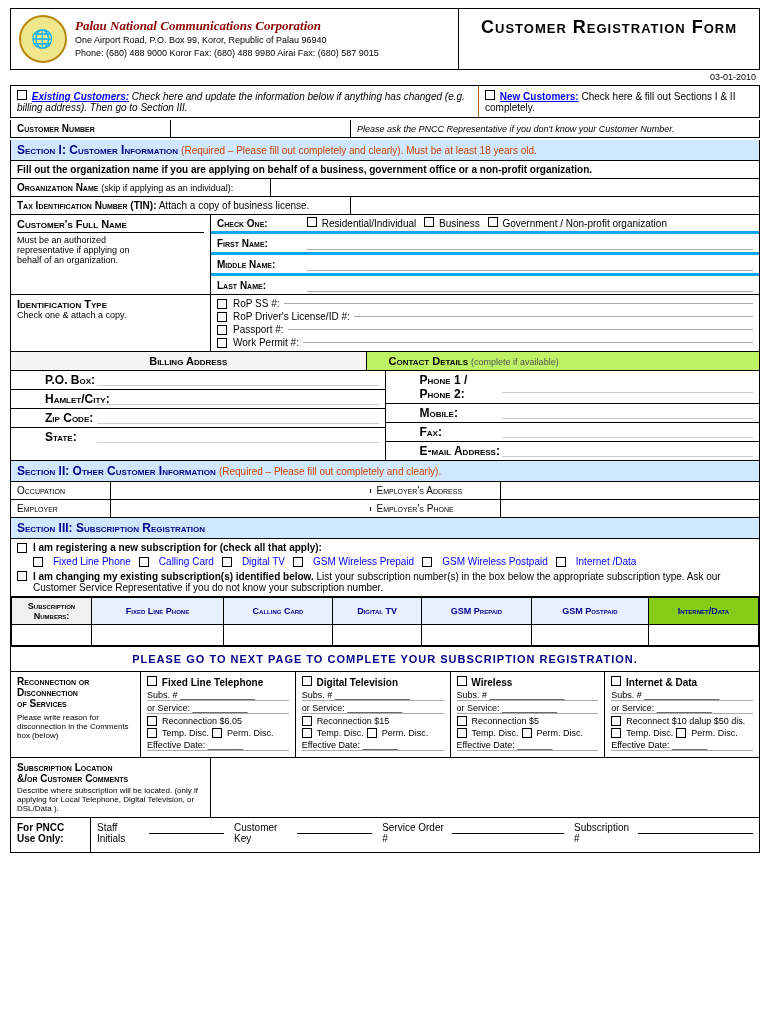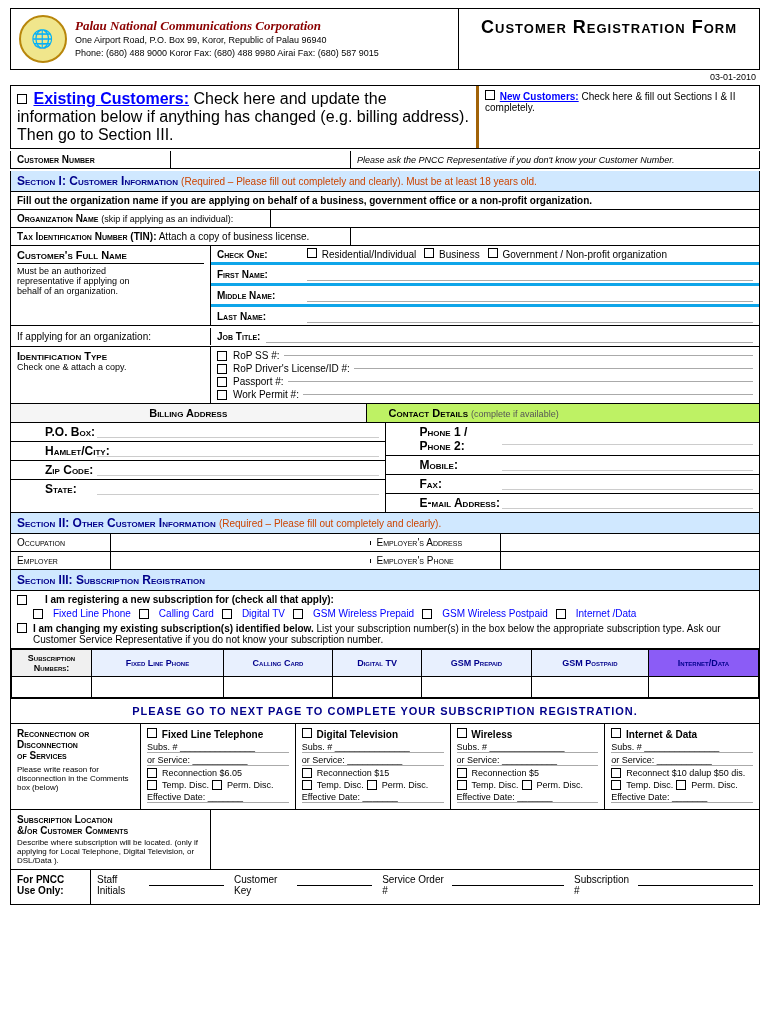--- a/index.html
+++ b/index.html
@@ -78,22 +78,23 @@
     }
     
     .customer-type-row {
       display: flex;
       border: 1px solid #000;
       margin-bottom: 2px;
     }
     .customer-type-left {
       flex: 1;
       padding: 4px 6px;
-      border-right: 3px solid #a16207;
-      font-size: 16px;
+      border-right: 1px solid #a16207;
+      font-size: 10px;
+      font-style: italic;
     }
     .customer-type-right {
       width: 280px;
       padding: 4px 6px;
       font-size: 10px;
     }
     .link-text { color: #00f; text-decoration: underline; font-weight: bold; }
     
     .customer-num-row {
       display: flex;
@@ -310,21 +311,21 @@
       border: 1px solid #000;
       border-top: none;
       padding: 3px 6px;
     }
     .register-row {
       border: 1px solid #000;
       border-top: none;
       padding: 3px 6px;
       font-size: 10px;
     }
-    .register-row-inner { display: flex; align-items: center; gap: 16px; margin-bottom: 3px; }
+    .register-row-inner { display: flex; align-items: center; gap: 4px; margin-bottom: 3px; }
     .checkbox-row { display: flex; align-items: center; gap: 8px; flex-wrap: wrap; margin-top: 2px; }
     .cb-blue { color: #00f; text-decoration: none; font-size: 10px; }
     .changing-row {
       display: flex;
       align-items: flex-start;
       gap: 4px;
       font-size: 10px;
     }
     
     .sub-table {
@@ -517,27 +518,20 @@
         <div class="input-line"></div>
       </div>
 
       <div class="check-row">
         <span class="check-label">Last Name:</span>
         <div class="input-line"></div>
       </div>
     </div>
   </div>
 
-  <div class="job-row">
-    <div class="job-left">If applying for an organization:</div>
-    <div class="job-right">
-      <span class="job-label">Job Title:</span>
-      <div class="input-line" style="flex:1"></div>
-    </div>
-  </div>
 
   <div class="id-section">
     <div class="id-left">
       <div class="id-left-title">Identification Type</div>
       <div class="id-left-note">Check one &amp; attach a copy.</div>
     </div>
     <div class="id-right">
       <div class="id-grid">
         <div class="id-item">
           <span class="cb"></span>
@@ -677,21 +671,21 @@
           </th>
           <th style="background:#e8f0fe;color:#00008B">
             <span>Digital TV</span>
           </th>
           <th style="background:#e8f0fe;color:#00008B">
             <span>GSM Prepaid</span>
           </th>
           <th style="background:#e8f0fe;color:#00008B">
             <span>GSM Postpaid</span>
           </th>
-          <th style="background:#8b5cf6;color:#00008B">
+          <th style="background:#84cc16;color:#00008B">
             <span>Internet/Data</span>
           </th>
         </tr>
       </thead>
       <tbody>
         <tr>
           <td></td>
           <td></td>
           <td></td>
           <td></td>

